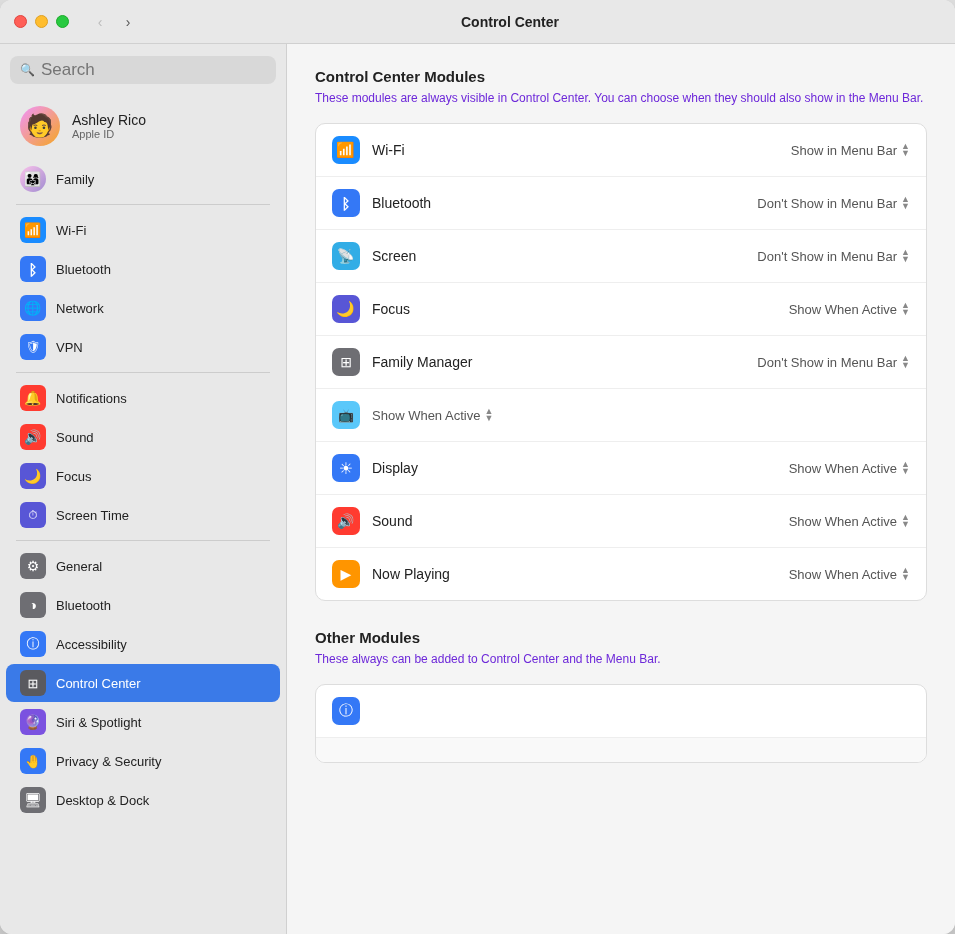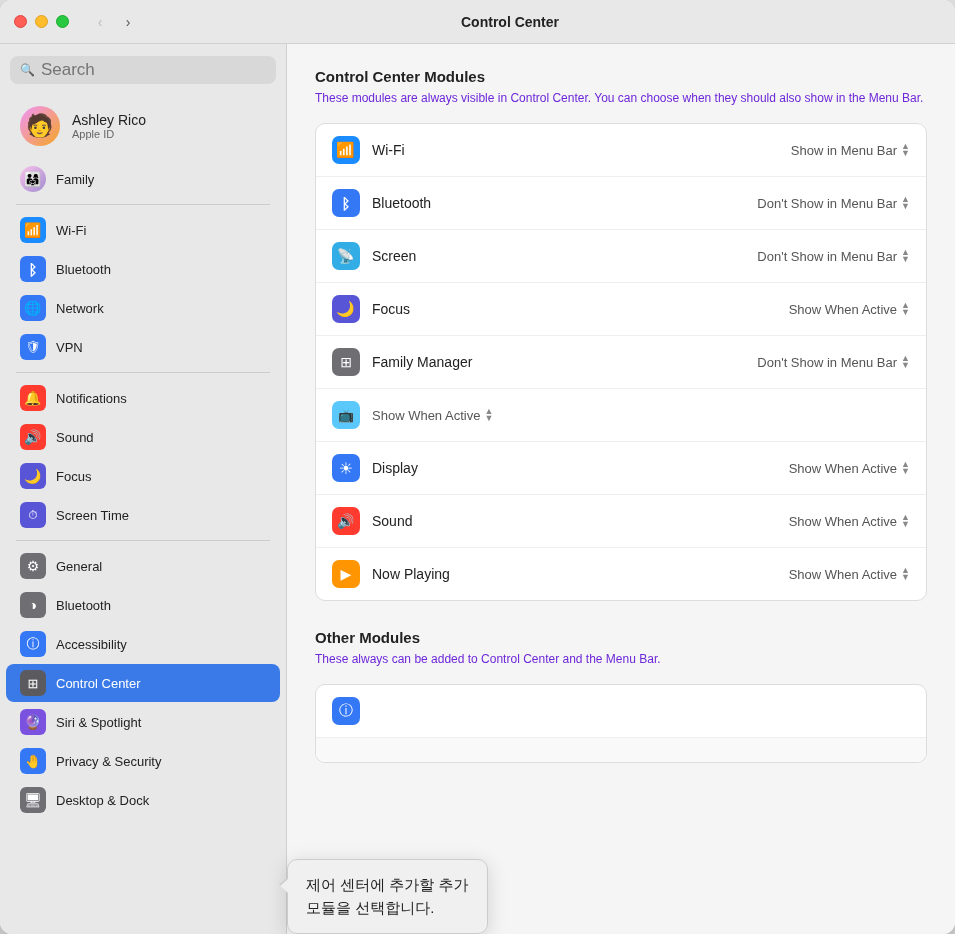--- a/index.html
+++ b/index.html
@@ -526,19 +526,14 @@
               <span style="color:#fff;font-size:14px;">ⓘ</span>
             </div>
         </div>
 
         <div class="module-row" style="height:24px; background:#f9f9f9;"></div>
       </div>
 
     </div>
   </div>
 
-  <div class="tooltip-box">
-    <div class="tooltip-pointer"></div>
-    <div class="tooltip-pointer-inner"></div>
-    <span>제어 센터에 추가할 추가<br>모듈을 선택합니다.</span>
-  </div>
 
 </div>
 
 </body></html>

